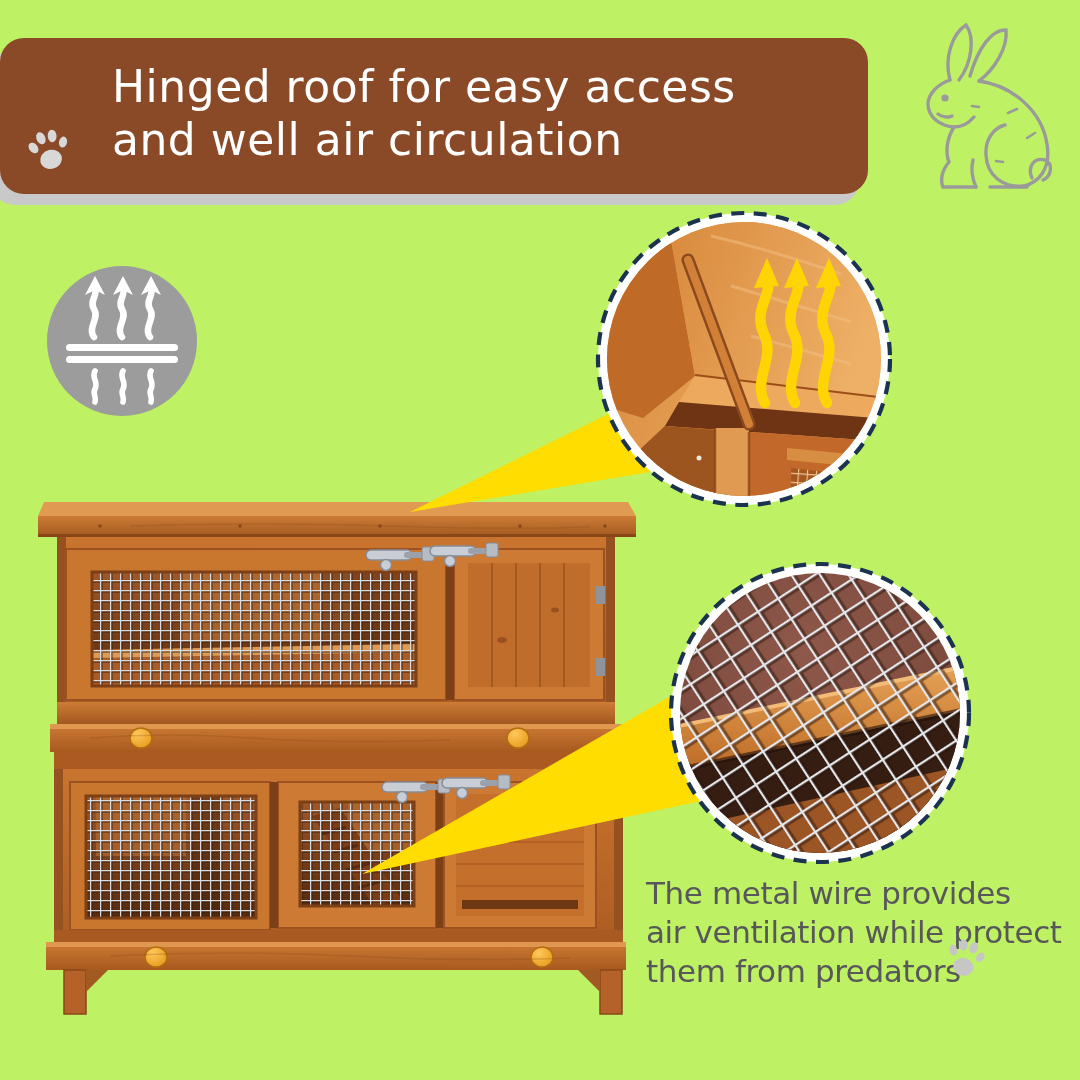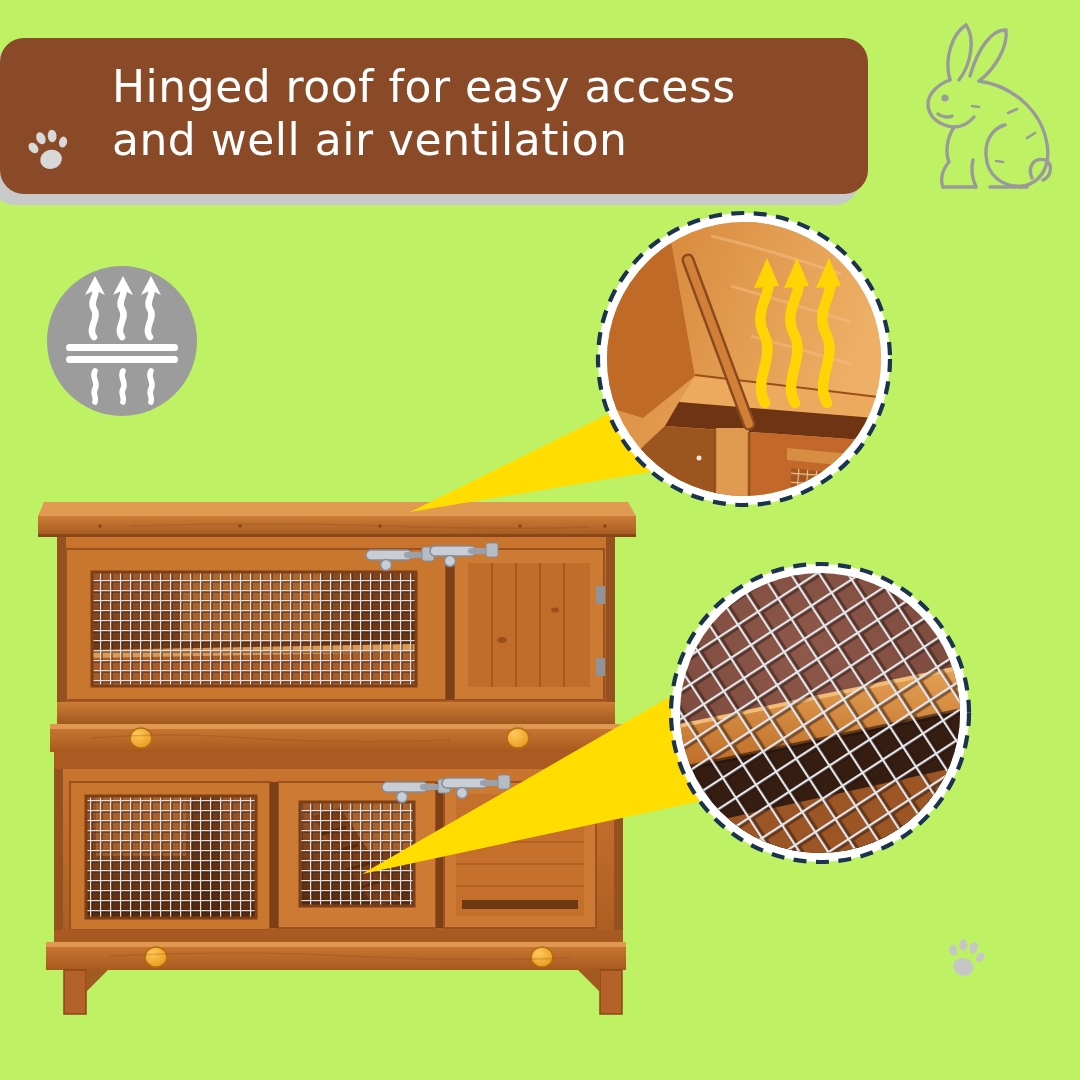--- a/index.html
+++ b/index.html
@@ -42,21 +42,21 @@
       <g fill="#d8d8d8">
         <ellipse cx="22" cy="35" rx="11.5" ry="10"></ellipse>
         <ellipse cx="7" cy="19" rx="4.4" ry="6.2" transform="rotate(-26 7 19)"></ellipse>
         <ellipse cx="17" cy="11" rx="4.6" ry="6.6" transform="rotate(-9 17 11)"></ellipse>
         <ellipse cx="29" cy="11.5" rx="4.6" ry="6.6" transform="rotate(9 29 11.5)"></ellipse>
         <ellipse cx="38.5" cy="20.5" rx="4.2" ry="5.8" transform="rotate(27 38.5 20.5)"></ellipse>
       </g>
     </svg>
     <div id="banner-text">
       <div>Hinged roof for easy access</div>
-      <div>and well air ventilation</div>
+      <div>and well air circulation</div>
     </div>
   </div>
 
   <svg class="abs" style="left:886px;top:18px" width="190" height="185" viewBox="0 0 190 185">
     <g fill="none" stroke="#9a9a9a" stroke-width="3.4" stroke-linecap="round">
       <path d="M64,62 C58,40 66,16 80,7 C89,19 86,45 73,62"></path>
       <path d="M84,58 C92,30 106,11 120,12 C122,29 109,51 93,63"></path>
       <path d="M64,62 C52,66 42,76 42,86 C42,99 54,108 68,109 C74,109 82,106 88,99"></path>
       <path d="M93,63 C128,68 156,94 161,126 C165,150 154,165 135,169"></path>
       <path d="M138,168 C116,170 101,157 100,137 C99,122 107,110 119,107"></path>
@@ -312,20 +312,25 @@
       <polygon points="16,212 305,152 312,312 10,312" fill="#351d12"></polygon>
       <polygon points="60,262 312,206 312,312 80,312" fill="#9c5524"></polygon>
       <polygon points="10,170 299,110 305,152 16,212" fill="url(#gRail)"></polygon>
       <line x1="10" y1="170" x2="299" y2="110" stroke="#f2bc78" stroke-width="4"></line>
       <line x1="16" y1="212" x2="305" y2="152" stroke="#20110a" stroke-width="5" opacity="0.6"></line>
       <rect width="312" height="312" fill="url(#wire2)"></rect>
     </g>
     <circle cx="156" cy="156" r="149" fill="none" stroke="#1c3350" stroke-width="4.2" stroke-dasharray="13 9.5"></circle>
   </svg>
 
+  <div id="note">
+    <div>The metal wire provides</div>
+    <div>air ventilation while protect</div>
+    <div>them from predators</div>
+  </div>
   <svg id="note-paw" class="abs" viewBox="0 0 44 52">
     <g fill="#c6c6c6">
       <ellipse cx="22" cy="35" rx="11.5" ry="10"></ellipse>
       <ellipse cx="7" cy="19" rx="4.4" ry="6.2" transform="rotate(-26 7 19)"></ellipse>
       <ellipse cx="17" cy="11" rx="4.6" ry="6.6" transform="rotate(-9 17 11)"></ellipse>
       <ellipse cx="29" cy="11.5" rx="4.6" ry="6.6" transform="rotate(9 29 11.5)"></ellipse>
       <ellipse cx="38.5" cy="20.5" rx="4.2" ry="5.8" transform="rotate(27 38.5 20.5)"></ellipse>
     </g>
   </svg>
 

